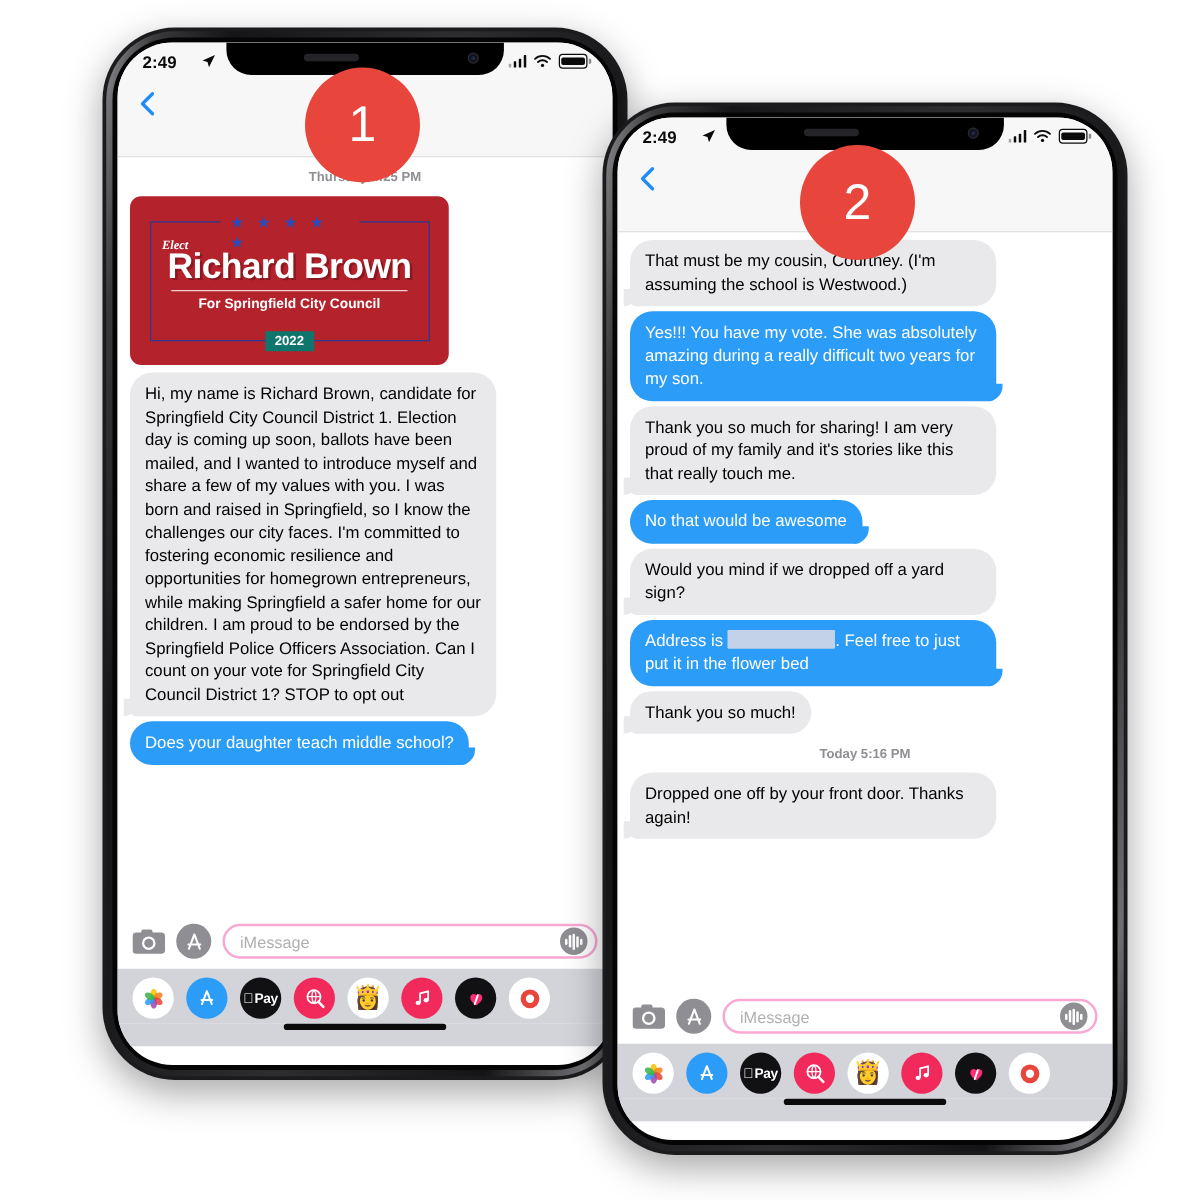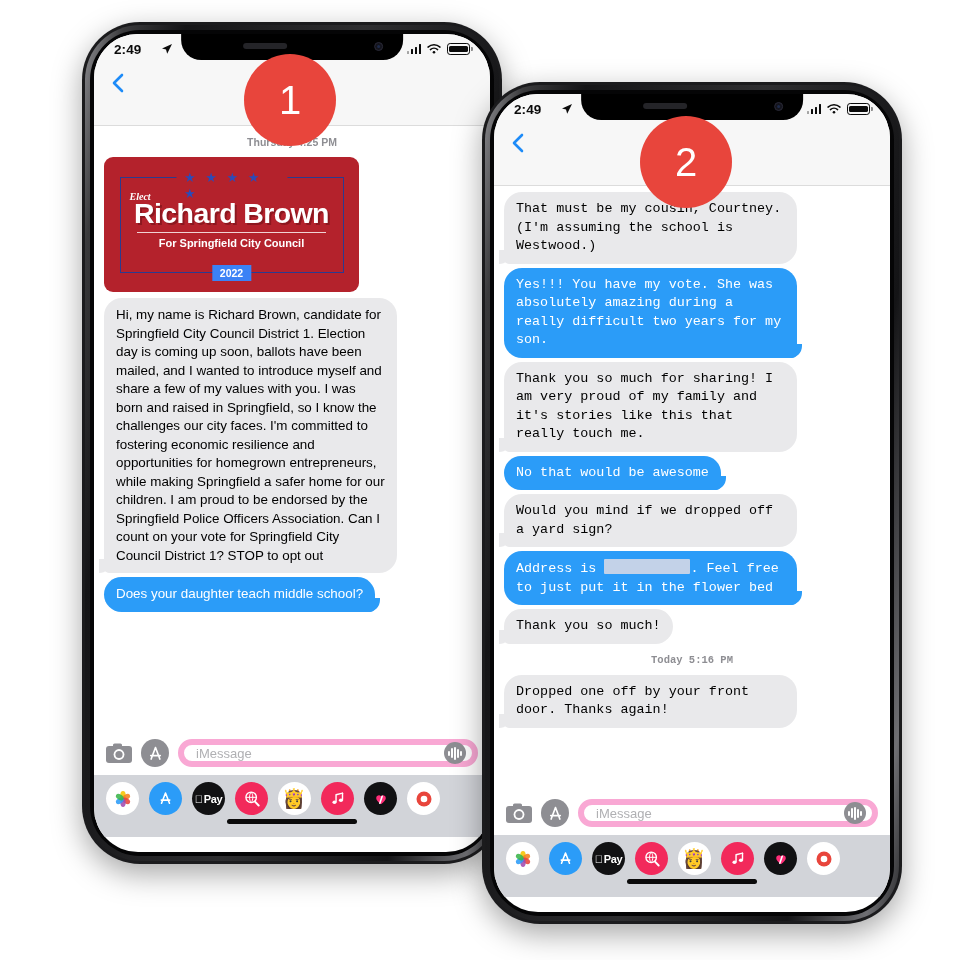--- a/index.html
+++ b/index.html
@@ -88,30 +88,30 @@
   .sign-inner { width: 224px; height: 96px; border: 1.6px solid #2b3a8f; position: relative;
                 display:flex; flex-direction:column; align-items:center; }
   .stars { position: absolute; top: -8px; left: 50%; transform: translateX(-50%);
            background: #b4222c; padding: 0 8px; color: #2b4bb8; font-size: 13px; letter-spacing: 3px; line-height: 16px; }
   .elect { position:absolute; left: 9px; top: 13px; color:#fff; font-family:"Liberation Serif", serif;
            font-style: italic; font-weight: 700; font-size: 10px; }
   .cand { margin-top: 19px; color:#fff; font-size: 28.5px; font-weight: 700; letter-spacing: -.6px;
           text-shadow: 2px 2px 0 rgba(90,10,16,.45); white-space: nowrap; }
   .rule { width: 85%; height: 1px; background: rgba(255,255,255,.8); margin: 2px 0 4px; }
   .office { color:#fff; font-size: 11px; font-weight: 700; white-space: nowrap; }
-  .year { position:absolute; bottom:-9px; left:50%; transform:translateX(-50%); background:#3b82f6;
+  .year { position:absolute; bottom:-9px; left:50%; transform:translateX(-50%); background:#0f766e;
           padding: 0 8px; color:#fff; font-size: 10.5px; font-weight: 700; line-height: 16px; }
 
   
   .inputbar { display: flex; align-items: center; gap: 9px; padding: 8px 12px;
               background: #fff; }
   .circ-btn { width: 28px; height: 28px; border-radius: 50%; background: #8e8e93;
               display:flex; align-items:center; justify-content:center; flex: 0 0 auto; }
   .cam-icon { width: 26px; height: 21px; position: relative; }
-  .imsg-field { flex: 1; height: 28px; border: 6px solid #f9a8d4; border-radius: 15px;
+  .imsg-field { flex: 1; height: 28px; border: 2px solid #f9a8d4; border-radius: 15px;
                 display: flex; align-items: center; padding: 0 6px 0 12px; }
   .imsg-ph { flex: 1; color: #b0b0b3; font-size: 13px; }
   .mic { width: 22px; height: 22px; border-radius: 50%; background:#8e8e93;
          display:flex; align-items:center; justify-content:center; gap:1.4px; }
   .mic i { display:block; width:1.7px; background:#fff; border-radius:1px; }
   .mic i:nth-child(1){height:5px}.mic i:nth-child(2){height:10px}
   .mic i:nth-child(3){height:13px}.mic i:nth-child(4){height:9px}.mic i:nth-child(5){height:5px}
 
   
   .appdrawer { background: #d2d4d9; padding: 7px 0 4px; display: flex; align-items: center;
@@ -325,21 +325,21 @@
           <svg viewBox="0 0 22 22">
               <path d="M14 3 L6 11 L14 19" stroke="#1d8bf8" stroke-width="2.6" fill="none" stroke-linecap="round" stroke-linejoin="round"></path>
             </svg>
         </div>
         <div class="peer">
           <span>+1 (5            487</span>
           <span class="chev">›</span>
         </div>
       </div>
 
-      <div class="convo scroll-clip" id="convo2" style="height: 605px; padding-top: 6px; font-family: Liberation Mono, monospace;">
+      <div class="convo scroll-clip" id="convo2" style="height: 605px; padding-top: 6px;">
           <div class="row in">
             <div class="bubble in">That must be my cousin, Courtney. (I'm assuming the school is Westwood.)</div>
           </div>
           <div class="row out">
             <div class="bubble out">Yes!!! You have my vote. She was absolutely amazing during a really difficult two years for my son.</div>
           </div>
           <div class="row in">
             <div class="bubble in">Thank you so much for sharing! I am very proud of my family and it's stories like this that really touch me.</div>
           </div>
           <div class="row out">

